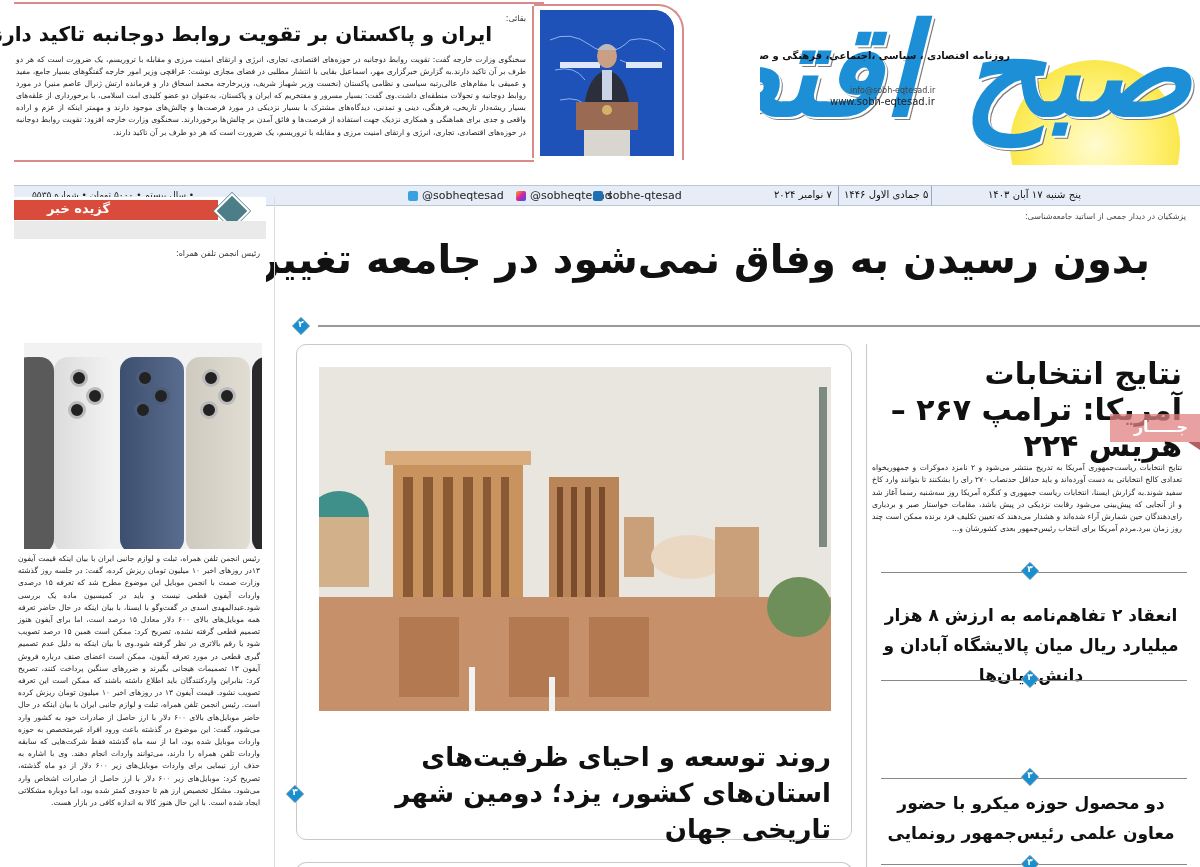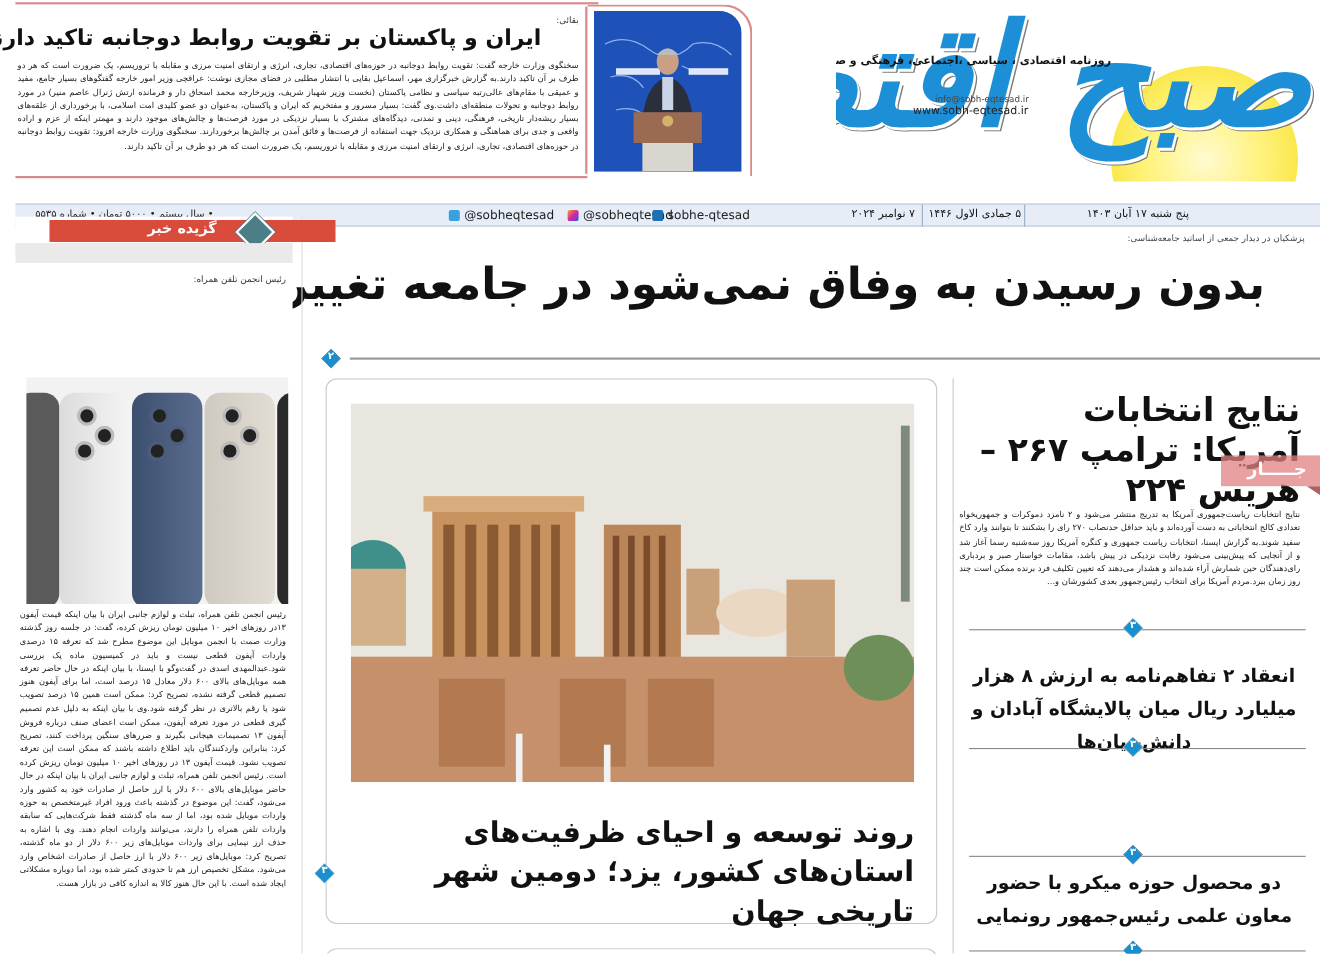--- a/index.html
+++ b/index.html
@@ -48,21 +48,21 @@
 
   .diamond { position: absolute; width: 18px; height: 18px; }
   .diamond .d-out { position: absolute; left: 0; top: 0; width: 18px; height: 18px; transform: rotate(45deg) scale(0.72); background: #fff; border: 1px solid #777; }
   .diamond .d-in { position: absolute; left: 3px; top: 3px; width: 12px; height: 12px; transform: rotate(45deg); background: #1a8fd0; }
   .diamond .d-num { position: absolute; left: 0; top: 2px; width: 18px; text-align: center; font-size: 9px; color: #fff; font-weight: bold; }
 
   .hr-grey { height: 2px; background: #9a9a9a; }
 
   
   .left-col { left: 14px; top: 197px; width: 252px; height: 670px; background: #fff; }
-  .pick-bar { position: absolute; left: 0; top: 3px; width: 260px; height: 20px; background: #d94c3c; margin-left: 31px; }
+  .pick-bar { position: absolute; left: 0; top: 3px; width: 204px; height: 20px; background: #d94c3c; }
   .pick-bar .label { position: absolute; right: 108px; top: 1px; font-size: 13px; font-weight: bold; color: #fff; }
   .pick-diamond { position: absolute; left: 200px; top: -4px; width: 36px; height: 36px; transform: rotate(45deg) scale(0.72); background: #4b7e86; border: 3px solid #fff; outline: 1px solid #4b7e86; }
   .pick-band { position: absolute; left: 0; top: 24px; width: 252px; height: 18px; background: #eaeaea; }
   .left-kicker { position: absolute; right: 6px; top: 52px; font-size: 8px; color: #333; }
   .left-headline { position: absolute; right: 0; width: 252px; top: 68px; font-size: 19px; font-weight: bold; text-align: center; line-height: 28px; color: #111; }
   .left-photo { position: absolute; left: 10px; top: 146px; width: 238px; height: 206px; background: #f2f2f2; overflow: hidden; }
   .phone { position: absolute; top: 14px; height: 196px; border-radius: 14px; }
   .cam { position: absolute; border-radius: 50%; background: #222; border: 3px solid #bbb; }
   .left-body { position: absolute; right: 6px; top: 356px; width: 242px; font-size: 7.5px; line-height: 12.2px; color: #222; text-align: justify; }
 

